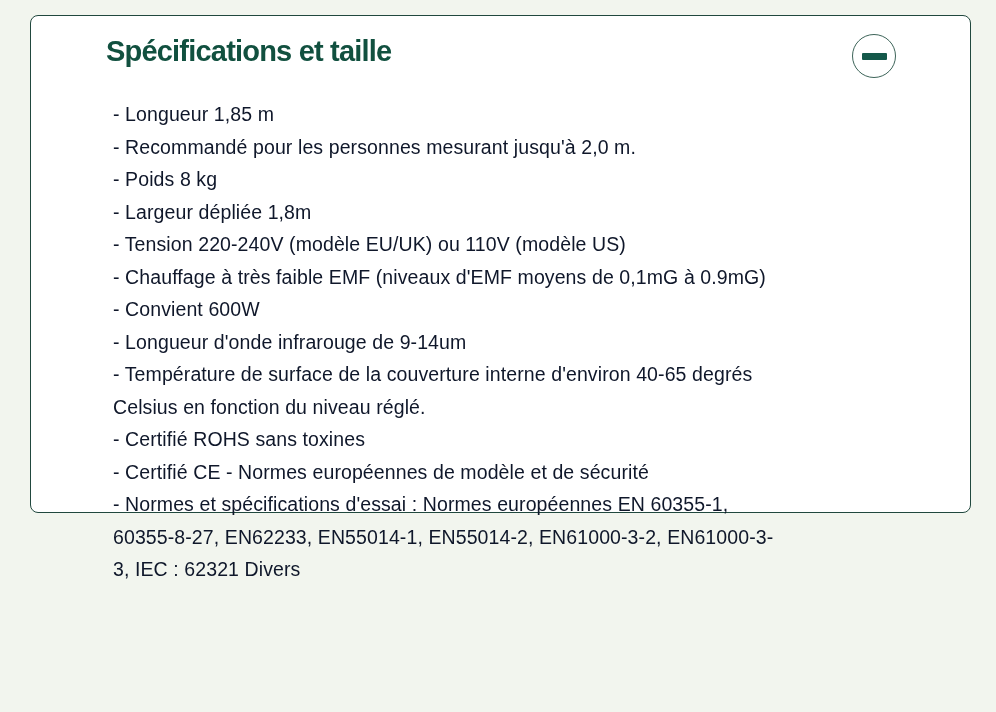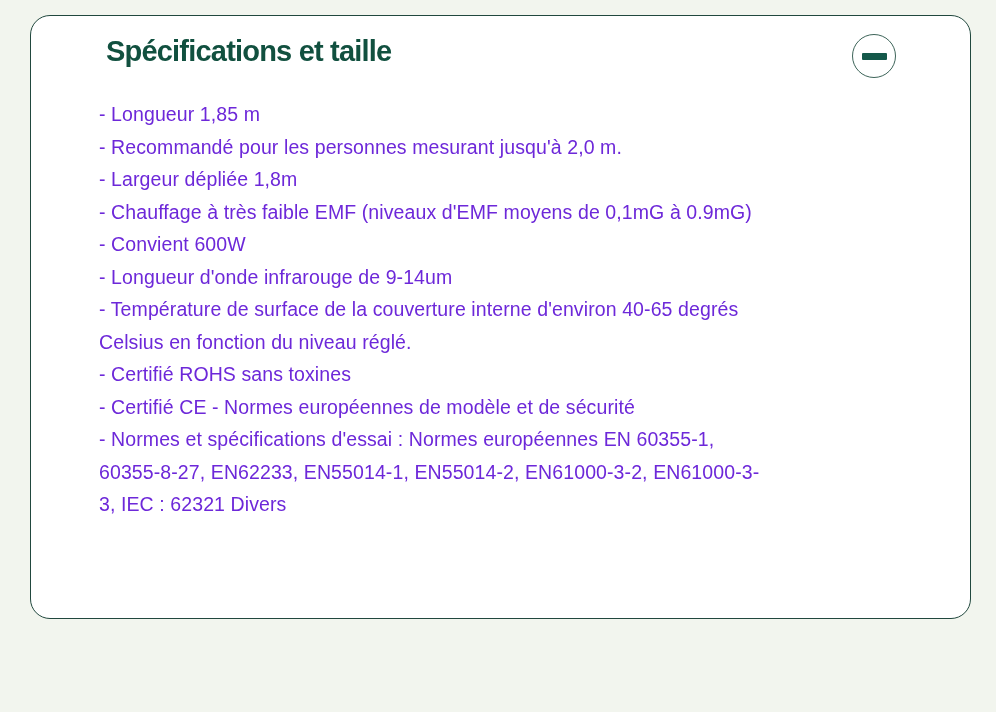--- a/index.html
+++ b/index.html
@@ -12,25 +12,25 @@
     position: relative;
     background: #f2f5ee;
     font-family: "Liberation Sans", sans-serif;
     overflow: hidden;
   }
   .card {
     position: absolute;
     left: 30px;
     top: 15px;
     width: 941px;
-    height: 604px;
+    height: 498px;
     box-sizing: border-box;
     background: #ffffff;
     border: 1px solid #21483e;
-    border-radius: 20px;
+    border-radius: 8px;
   }
   .card-header {
     position: absolute;
     left: 0;
     top: 0;
     width: 100%;
     height: 80px;
   }
   .section-title {
     position: absolute;
@@ -61,26 +61,26 @@
   }
   .minus-bar {
     display: block;
     width: 25px;
     height: 7px;
     border-radius: 1px;
     background: #14584a;
   }
   .specs {
     position: absolute;
-    left: 68px;
+    left: 82px;
     top: 82px;
     width: 835px;
     font-size: 19.5px;
     line-height: 32.5px;
-    color: #6d28d9;
+    color: #0f172a;
     letter-spacing: 0.1px;
   }
   .specs p {
     margin: 0;
     white-space: pre-line;
   }
 </style>
 </head>
 <body>
 
@@ -88,21 +88,23 @@
   <header class="card-header">
     <h2 class="section-title">Spécifications et taille</h2>
     <button class="collapse-btn" type="button">
       <span class="minus-bar"></span>
     </button>
   </header>
 
   <div class="specs">
     <p>- Longueur 1,85 m</p>
     <p>- Recommandé pour les personnes mesurant jusqu'à 2,0 m.</p>
+    <p>- Poids 8 kg</p>
     <p>- Largeur dépliée 1,8m</p>
+    <p>- Tension 220-240V (modèle EU/UK) ou 110V (modèle US)</p>
     <p>- Chauffage à très faible EMF (niveaux d'EMF moyens de 0,1mG à 0.9mG)</p>
     <p>- Convient 600W</p>
     <p>- Longueur d'onde infrarouge de 9-14um</p>
     <p>- Température de surface de la couverture interne d'environ 40-65 degrés
 Celsius en fonction du niveau réglé.</p>
     <p>- Certifié ROHS sans toxines</p>
     <p>- Certifié CE - Normes européennes de modèle et de sécurité</p>
     <p>- Normes et spécifications d'essai : Normes européennes EN 60355-1,
 60355-8-27, EN62233, EN55014-1, EN55014-2, EN61000-3-2, EN61000-3-
 3, IEC : 62321 Divers</p>

